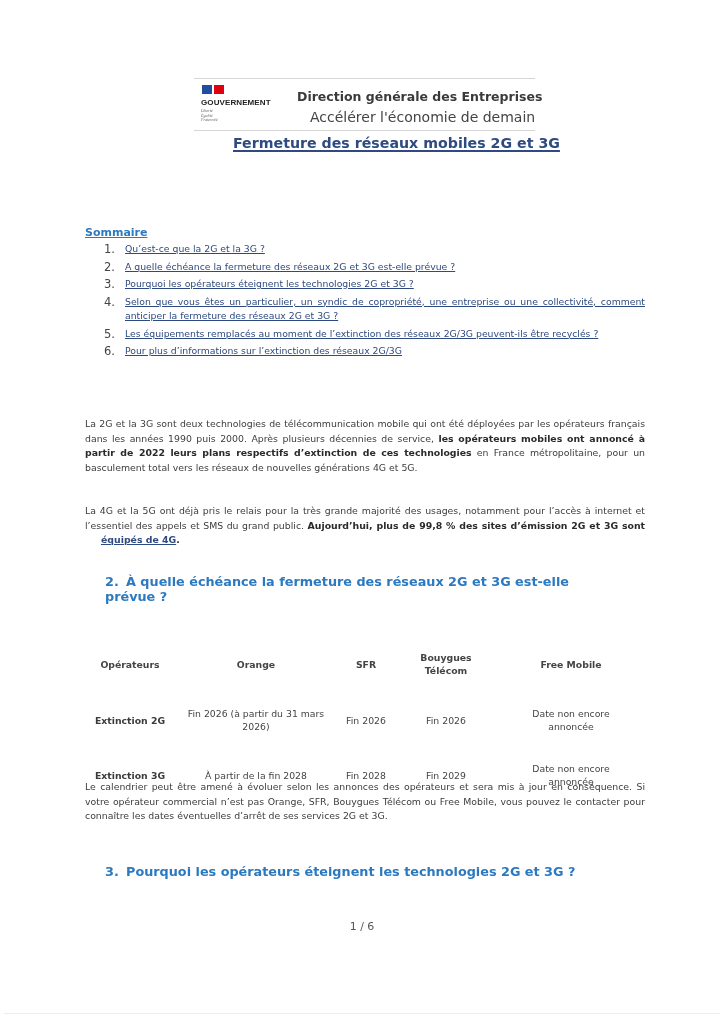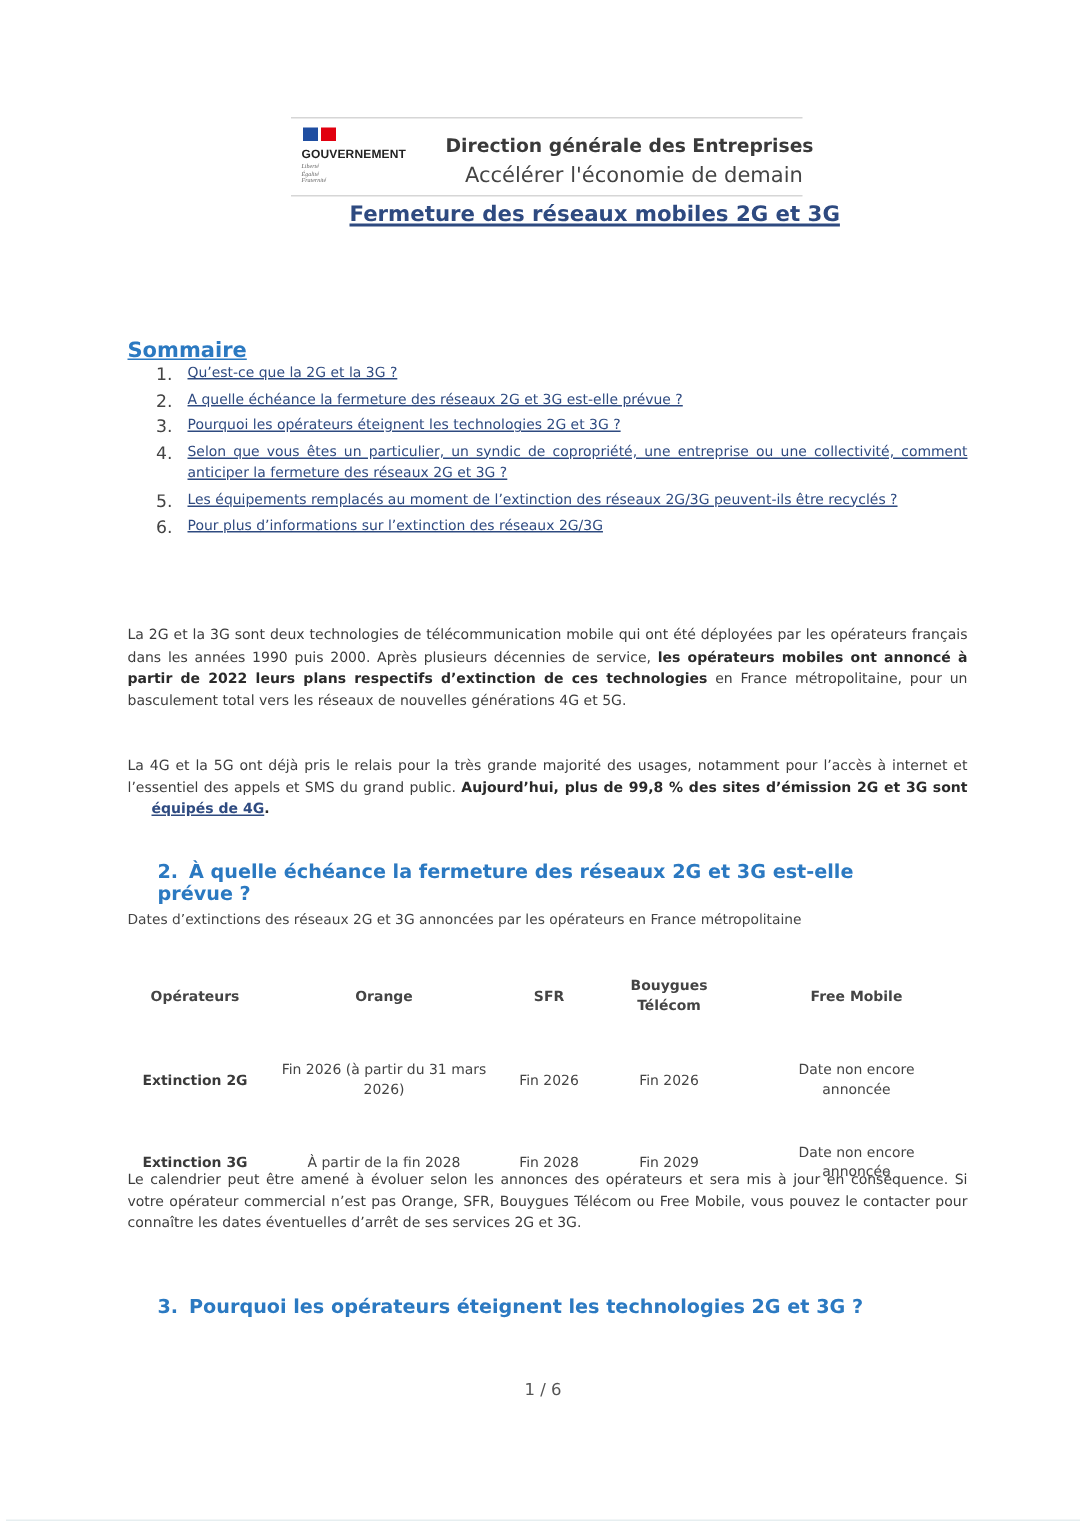--- a/index.html
+++ b/index.html
@@ -19,21 +19,21 @@
   .dge-title { position: absolute; left: 297px; top: 89px; font-family: "DejaVu Sans", sans-serif; font-weight: bold; font-size: 12.5px; color: #3a3a3a; text-align: right; }
   .dge-sub { position: absolute; left: 298px; top: 109px; font-size: 14px; color: #444; margin-left: 12px; }
   .doc-title { position: absolute; left: 203px; top: 135px; font-weight: bold; font-size: 14.2px; color: #2e4a80; text-decoration: underline; text-decoration-thickness: 1.5px; text-underline-offset: 2px; margin-left: 30px; }
 
   
   .para { position: absolute; left: 85px; width: 560px; font-size: 9.35px; line-height: 14.5px; color: #3c3c3c; text-align: justify; }
   .para b { color: #2a2a2a; }
   .link { color: #2e4a80; text-decoration: underline; margin-left: 16px; }
 
   
-  .sommaire-title { position: absolute; left: 85px; top: 226px; font-weight: bold; font-size: 14px; color: #2b79c1; text-decoration: underline; }
+  .sommaire-title { position: absolute; left: 85px; top: 226px; font-weight: bold; font-size: 11px; color: #2b79c1; text-decoration: underline; }
   .toc { position: absolute; left: 104px; top: 242px; width: 541px; list-style: none; }
   .toc li { display: flex; font-size: 9.3px; line-height: 14.5px; color: #3c3c3c; margin-bottom: 3px; }
   .toc .num { width: 21px; font-size: 11.5px; color: #444; flex-shrink: 0; }
   .toc .txt { flex: 1; color: #2e4a80; text-decoration: underline; text-align: justify; }
 
   
   .h2 { position: absolute; left: 105px; font-weight: bold; font-size: 12.8px; color: #2b79c1; }
   .h2 .n { display: inline-block; width: 21px; }
 
   
@@ -101,21 +101,20 @@
       <a class="txt">Pour plus d’informations sur l’extinction des réseaux 2G/3G</a>
     </li>
   </ul>
 
   <div class="para" style="top:417px;"><span>La 2G et la 3G sont deux technologies de télécommunication mobile qui ont été déployées par les opérateurs français dans les années 1990 puis 2000. Après plusieurs décennies de service, </span><b>les opérateurs mobiles ont annoncé à partir de 2022 leurs plans respectifs d’extinction de ces technologies</b><span> en France métropolitaine, pour un basculement total vers les réseaux de nouvelles générations 4G et 5G.</span></div>
   <div class="para" style="top:504px;"><span>La 4G et la 5G ont déjà pris le relais pour la très grande majorité des usages, notamment pour l’accès à internet et l’essentiel des appels et SMS du grand public. </span><b>Aujourd’hui, plus de 99,8 % des sites d’émission 2G et 3G sont </b><a class="link" style="font-weight:bold;">équipés de 4G</a><b>.</b></div>
 
   <div class="h2" style="top:574px;">
     <span class="n">2.</span><span>À quelle échéance la fermeture des réseaux 2G et 3G est-elle prévue ?</span>
   </div>
-  <div class="tbl-caption">Dates d’extinctions des réseaux 2G et 3G annoncées par les opérateurs en France métropolitaine</div>
 
   <table class="ops">
     <colgroup>
       <col style="width:90px">
         <col style="width:162px">
         <col style="width:58px">
         <col style="width:102px">
         <col style="width:148px">
     </colgroup>
     <tbody>

